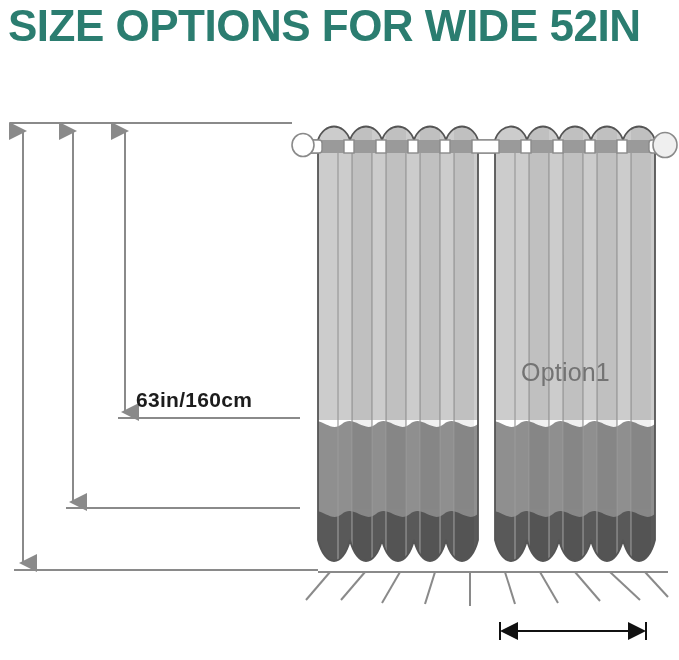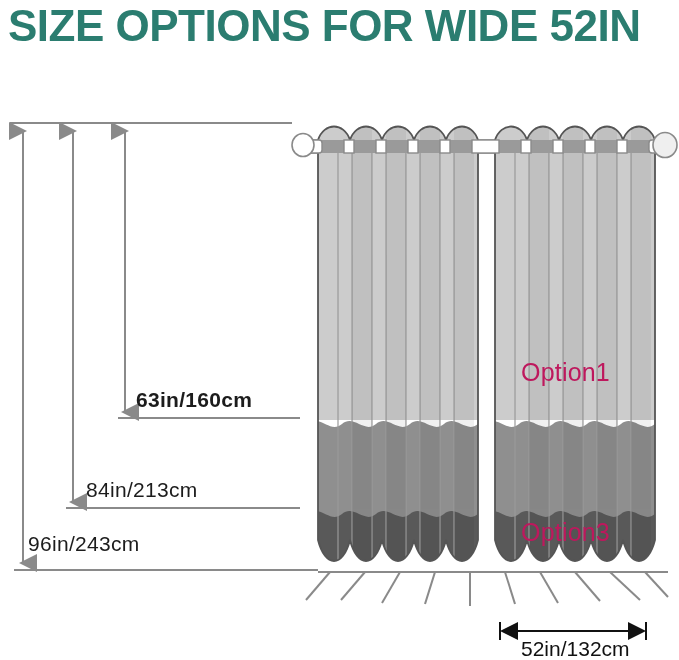--- a/index.html
+++ b/index.html
@@ -52,21 +52,21 @@
     position: absolute;
     left: 0;
     top: 0;
     width: 679px;
     height: 660px;
     pointer-events: none;
   }
   .opt-label {
     position: absolute;
     font-size: 25px;
-    color: #be185d;
+    color: #737373;
     white-space: nowrap;
     letter-spacing: 0.2px;
   }
   .width-text {
     position: absolute;
     font-size: 21px;
     color: #111;
     white-space: nowrap;
   }
 </style>
@@ -300,24 +300,20 @@
 
     <g>
       <line x1="500" y1="622" x2="500" y2="640" stroke="#111" stroke-width="2"></line>
       <line x1="646" y1="622" x2="646" y2="640" stroke="#111" stroke-width="2"></line>
       <line x1="504" y1="631" x2="642" y2="631" stroke="#111" stroke-width="2" marker-start="url(#arrL)" marker-end="url(#arrR)"></line>
     </g>
   </svg>
 
   <div class="dim-text" style="left:136px; top:388px;font-weight:bold;">63in/160cm</div>
 
-  <div class="dim-text" style="left:86px; top:478px;">84in/213cm</div>
-
-  <div class="dim-text" style="left:28px; top:532px;">96in/243cm</div>
+
 
   <div class="opt-label" style="left:521px; top:358px;">Option1</div>
 
 
-  <div class="opt-label" style="left:521px; top:518px;">Option3</div>
-
-  <div class="width-text" style="left:521px; top:637px;">52in/132cm</div>
+
 
 </div>
 
 </body></html>

